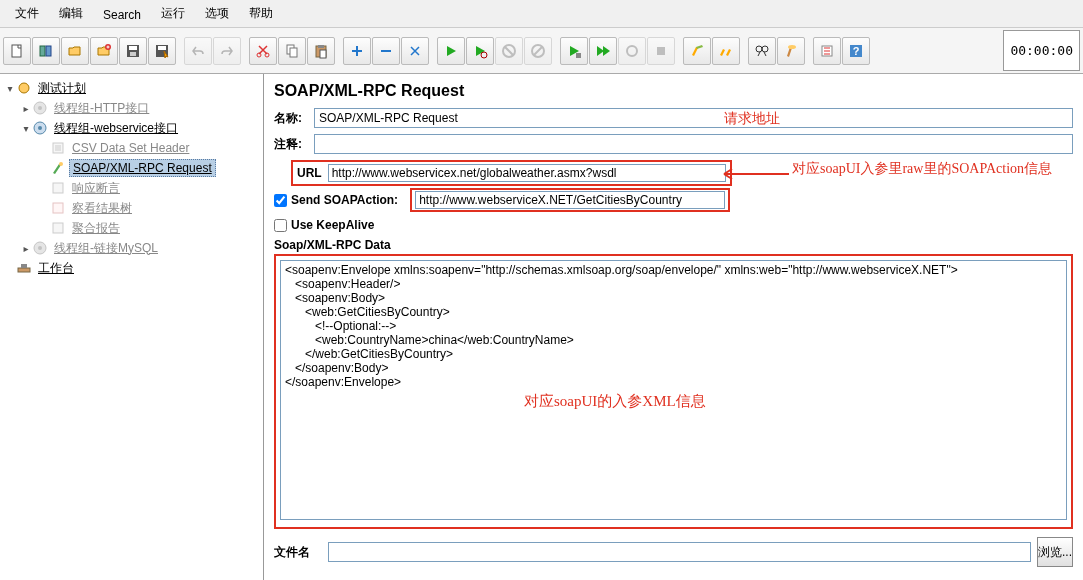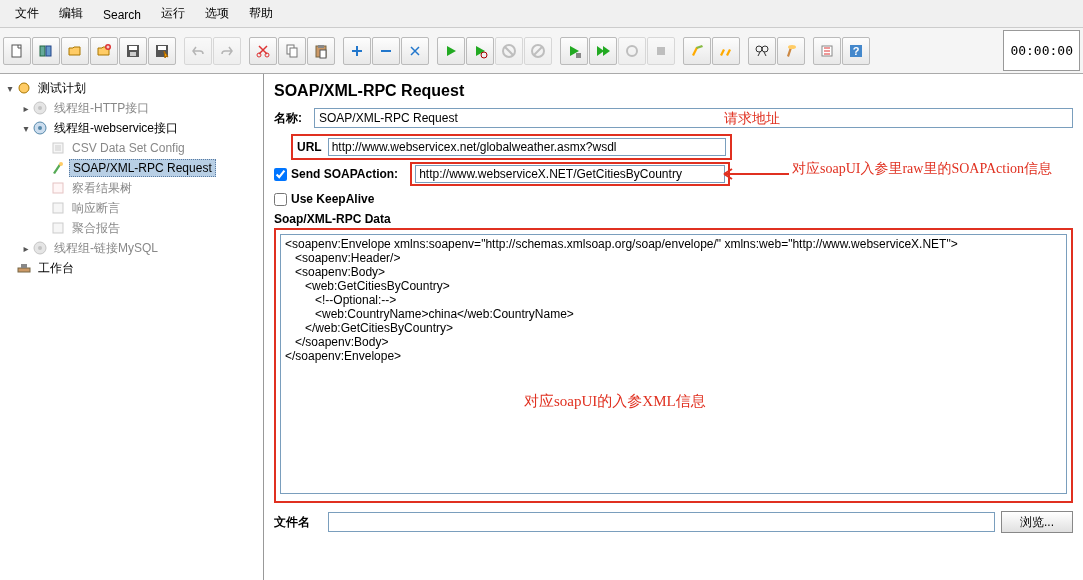--- a/index.html
+++ b/index.html
@@ -9,21 +9,21 @@
 .toolbar { display: flex; align-items: center; background: #f5f5f5; padding: 2px 3px; border-bottom: 1px solid #aaa; gap: 1px; }
 .tbtn { width: 28px; height: 28px; border: 1px solid #bbb; background: linear-gradient(#fdfdfd,#e8e8e8); display: flex; align-items: center; justify-content: center; cursor: pointer; border-radius: 2px; }
 .tbtn svg { width: 16px; height: 16px; }
 .tsep { width: 6px; }
 .timer { margin-left: auto; border: 1px solid #999; background: #fff; padding: 12px 6px; font-family: monospace; font-size: 13px; }
 .body { display: flex; height: calc(100% - 56px); }
 .tree { width: 264px; background: #fff; border-right: 1px solid #999; padding: 4px 2px; overflow: auto; }
 .tnode { display: flex; align-items: center; height: 20px; white-space: nowrap; }
 .tnode .tog { width: 12px; text-align: center; color: #555; font-size: 10px; }
 .tnode .icon { width: 16px; height: 16px; margin-right: 3px; display: flex; align-items: center; justify-content: center; }
-.tnode .lbl { padding: 1px 3px; }
+.tnode .lbl { padding: 1px 3px; text-decoration: underline; }
 .tnode.sel .lbl { background: #b8cfe5; border: 1px dotted #5a7ca3; }
 .tnode.dim .lbl { color: #888; }
 .tnode.dim .icon { opacity: 0.5; }
 .content { flex: 1; background: #fff; padding: 8px 10px; overflow: auto; position: relative; }
 .title { font-size: 16px; font-weight: bold; margin-bottom: 8px; }
 .row { display: flex; align-items: center; margin-bottom: 6px; }
 .row label { min-width: 40px; font-weight: bold; }
 .row input[type=text] { flex: 1; border: 1px solid #7a9ebd; padding: 2px 4px; height: 20px; font-size: 12px; }
 .urlrow { position: relative; padding-left: 17px; }
 .urlbox { display: flex; align-items: center; border: 2px solid #e03020; padding: 2px 4px; width: 441px; }
@@ -36,21 +36,21 @@
 .soapbox input { flex: 1; border: 1px solid #7a9ebd; padding: 1px 3px; height: 18px; font-size: 12px; }
 .karow { display: flex; align-items: center; margin-bottom: 6px; }
 .karow input { margin-right: 4px; }
 .karow label { font-weight: bold; }
 .datalbl { font-weight: bold; margin-bottom: 2px; }
 .databox { border: 2px solid #e03020; padding: 4px; }
 .databox textarea { width: 100%; height: 260px; border: 1px solid #7a9ebd; font-family: Arial; font-size: 12px; padding: 2px 4px; resize: none; white-space: pre; overflow: auto; }
 .filerow { display: flex; align-items: center; margin-top: 8px; gap: 6px; }
 .filerow label { font-weight: bold; width: 48px; }
 .filerow input { flex: 1; border: 1px solid #7a9ebd; height: 20px; padding: 2px 4px; }
-.filerow button { border: 1px solid #888; background: linear-gradient(#fff,#e0e0e0); padding: 2px 18px; height: 22px; font-size: 12px; cursor: pointer; }
+.filerow button { border: 1px solid #888; background: linear-gradient(#fff,#e0e0e0); padding: 2px 0; height: 30px; font-size: 12px; cursor: pointer; }
 .annot { position: absolute; color: #e03020; font-size: 14px; pointer-events: none; font-family: "Microsoft YaHei"; }
 .arrow { position: absolute; pointer-events: none; }
 </style>
 </head>
 <body>
 
 <div class="menubar">
   <span>文件</span>
   <span>编辑</span>
   <span>Search</span>
@@ -267,46 +267,46 @@
         </span>
       <span class="lbl">线程组-webservice接口</span>
     </div>
     <div class="tnode dim" style="padding-left:48px">
       <span class="icon">
           <svg width="16" height="16">
             <rect x="3" y="3" width="10" height="10" fill="#eee" stroke="#999"></rect>
             <path d="M5 6h6M5 8h6M5 10h6" stroke="#999"></path>
           </svg>
         </span>
-      <span class="lbl">CSV Data Set Config</span>
+      <span class="lbl">CSV Data Set Header</span>
     </div>
     <div class="tnode sel" style="padding-left:48px">
       <span class="icon">
           <svg width="16" height="16">
             <path d="M3 13l6-9 2 1-6 9z" fill="#5a5"></path>
             <circle cx="11" cy="4" r="2" fill="#fc6"></circle>
           </svg>
         </span>
       <span class="lbl">SOAP/XML-RPC Request</span>
     </div>
     <div class="tnode dim" style="padding-left:48px">
       <span class="icon">
           <svg width="16" height="16">
+            <rect x="3" y="3" width="10" height="10" fill="#eee" stroke="#999"></rect>
+          </svg>
+        </span>
+      <span class="lbl">响应断言</span>
+    </div>
+    <div class="tnode dim" style="padding-left:48px">
+      <span class="icon">
+          <svg width="16" height="16">
             <rect x="3" y="3" width="10" height="10" fill="#fee" stroke="#c88"></rect>
           </svg>
         </span>
       <span class="lbl">察看结果树</span>
-    </div>
-    <div class="tnode dim" style="padding-left:48px">
-      <span class="icon">
-          <svg width="16" height="16">
-            <rect x="3" y="3" width="10" height="10" fill="#eee" stroke="#999"></rect>
-          </svg>
-        </span>
-      <span class="lbl">响应断言</span>
     </div>
     <div class="tnode dim" style="padding-left:48px">
       <span class="icon">
           <svg width="16" height="16">
             <rect x="3" y="3" width="10" height="10" fill="#eee" stroke="#999"></rect>
           </svg>
         </span>
       <span class="lbl">聚合报告</span>
     </div>
     <div class="tnode dim" style="padding-left:18px">
@@ -330,20 +330,24 @@
     </div>
   </div>
 
   <div class="content">
     <div class="title">SOAP/XML-RPC Request</div>
     <div class="row">
       <label>名称:</label>
       <input type="text" value="SOAP/XML-RPC Request" style="">
     </div>
     <div class="annot" style="left:460px;top:36px">请求地址</div>
+    <div class="row">
+      <label>注释:</label>
+      <input type="text" value="" style="">
+    </div>
     <div class="urlrow">
       <div class="urlbox">
         <label>URL</label>
         <input type="text" value="http://www.webservicex.net/globalweather.asmx?wsdl" style="">
       </div>
     </div>
     <svg class="arrow" style="left:450px;top:90px" width="80" height="20">
         <path d="M75 10 L10 10 M10 10 L18 5 M10 10 L18 15" stroke="#e03020" stroke-width="2" fill="none"></path>
       </svg>
     <div class="annot" style="left:528px;top:86px">对应soapUI入参里raw里的SOAPAction信息</div>

